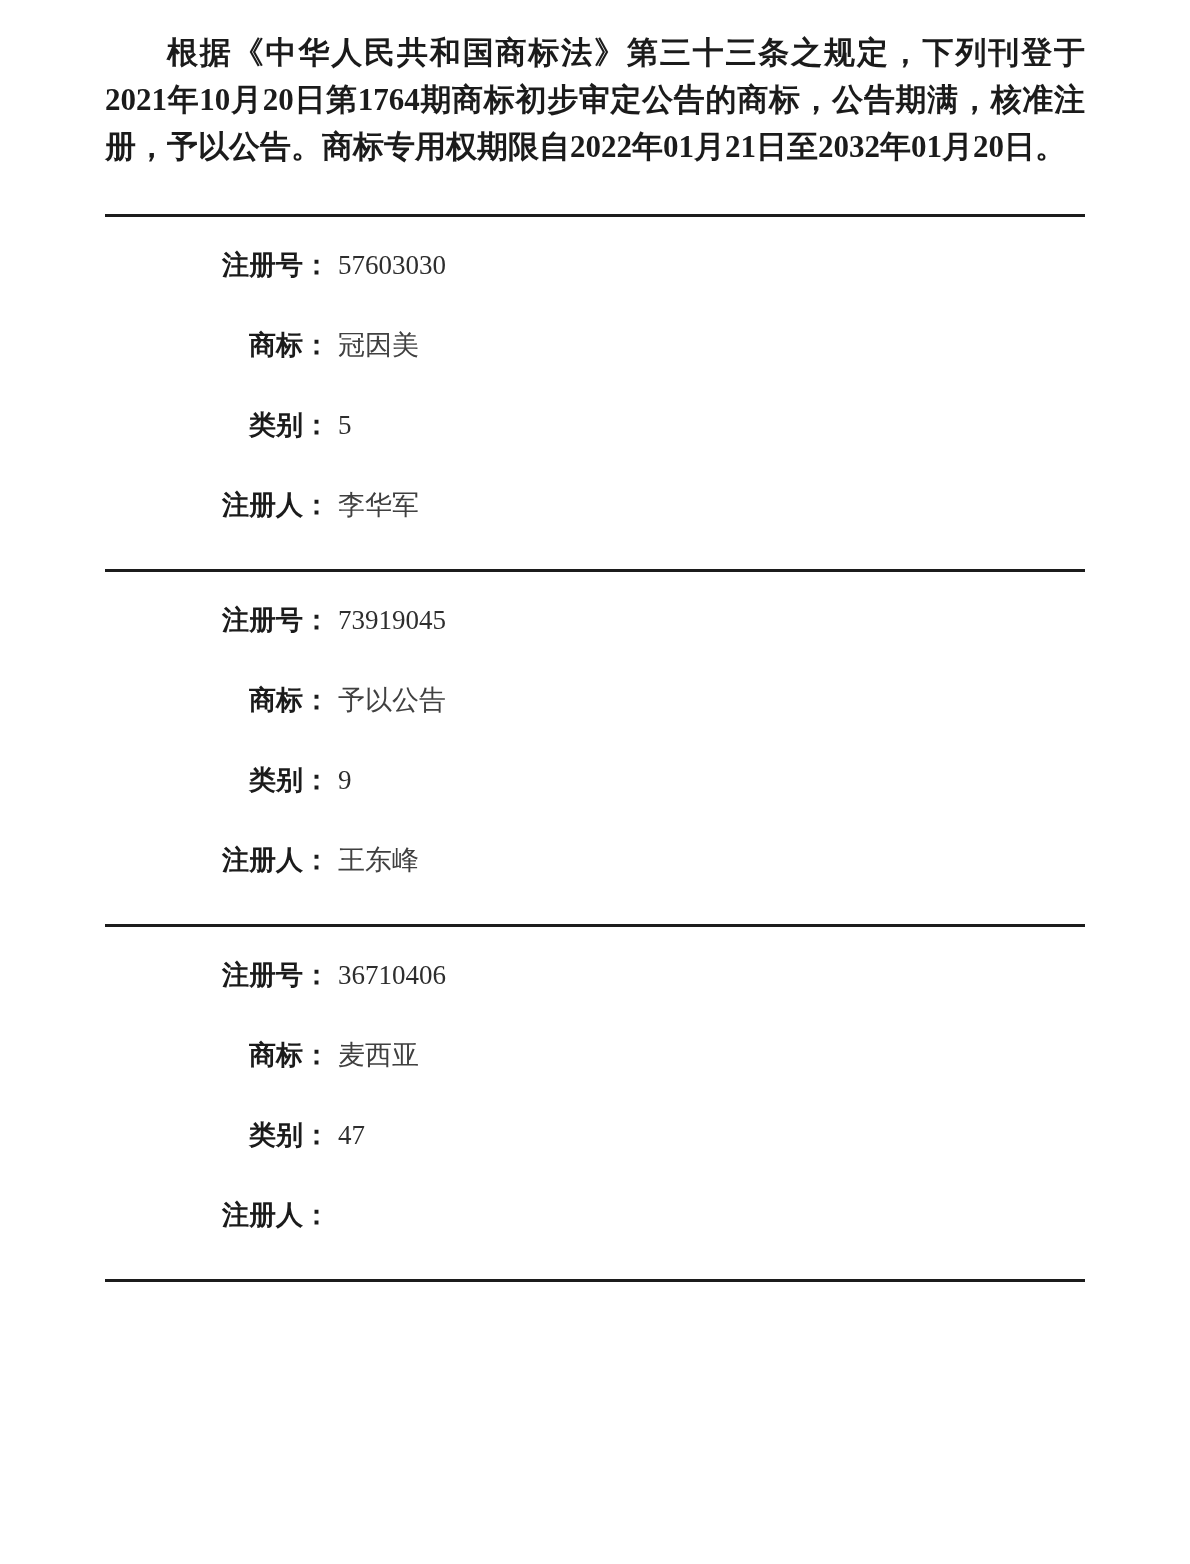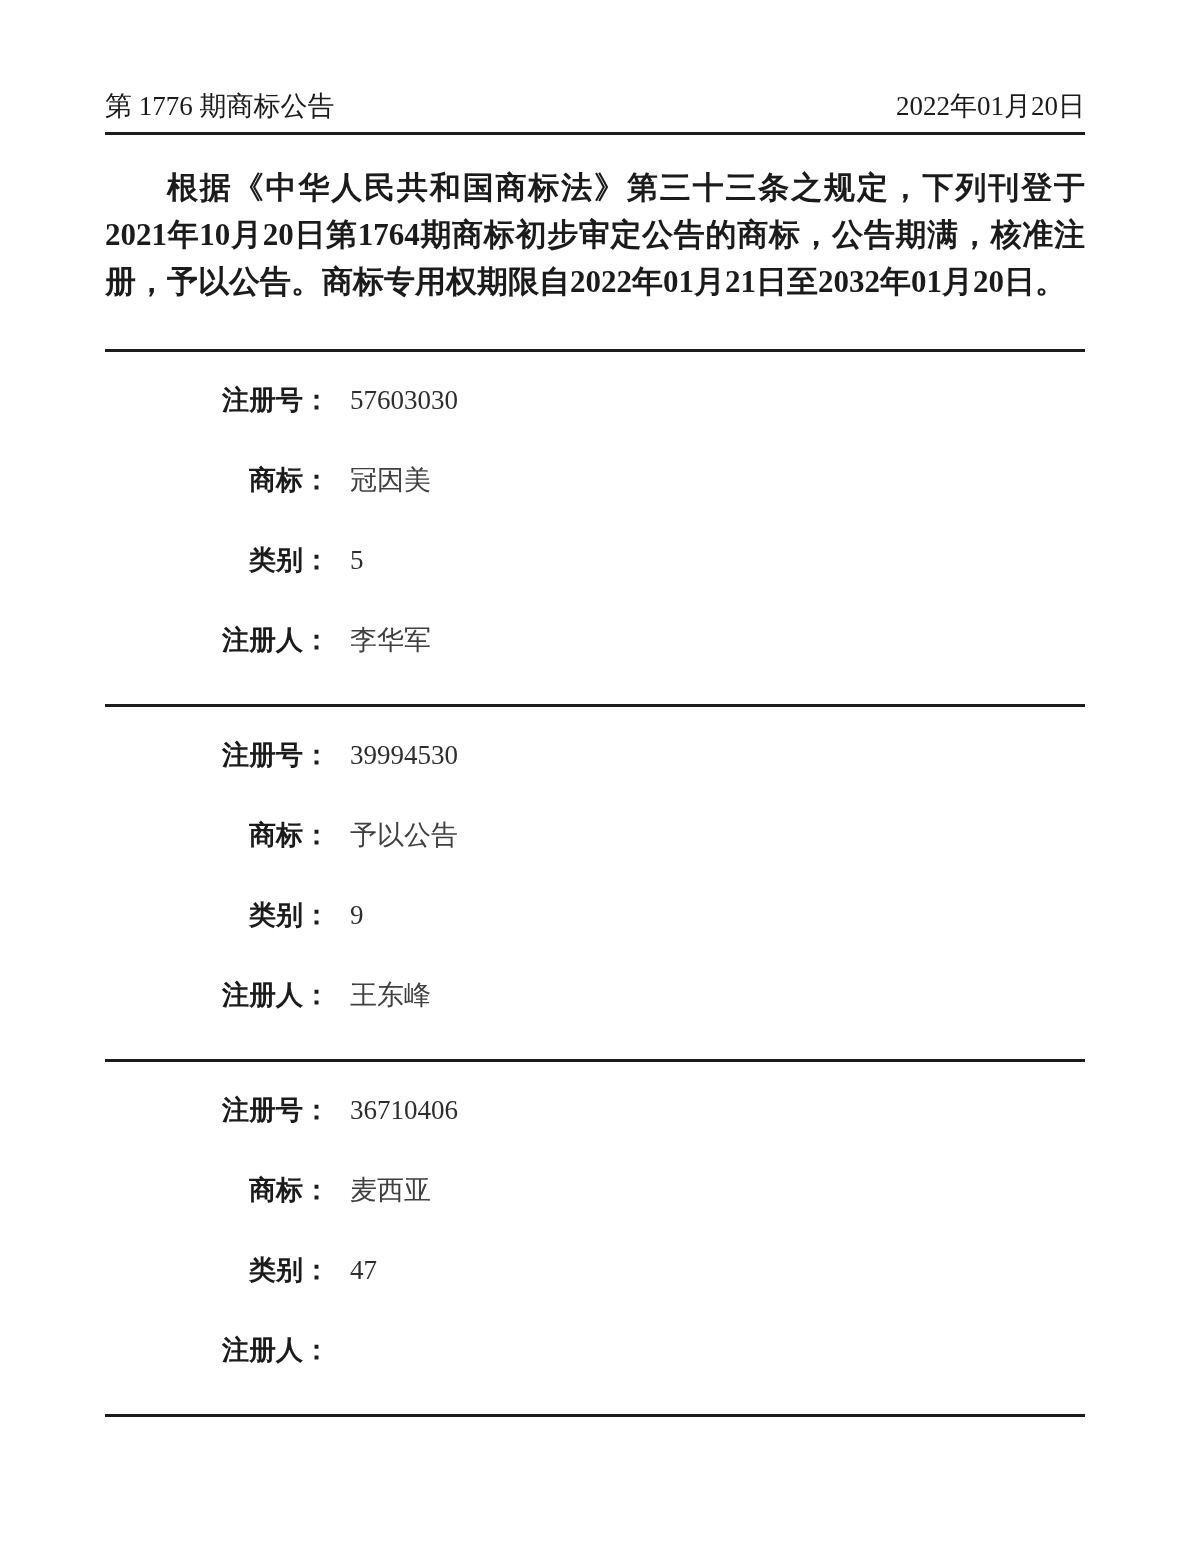--- a/index.html
+++ b/index.html
@@ -70,37 +70,33 @@
   }
   .field-label {
     width: 225px;
     text-align: right;
     font-weight: bold;
     font-size: 27px;
     color: #1b1b1b;
     flex: 0 0 auto;
   }
   .field-value {
-    margin-left: 20px;
+    margin-left: 8px;
     font-size: 27px;
     color: #404040;
   }
   .field-value.number {
     color: #2e2e2e;
   }
 </style>
 </head>
 <body>
 
 <div class="page">
 
-  <div class="gazette-header">
-    <span>第 1776 期商标公告</span>
-    <span>2022年01月20日</span>
-  </div>
 
 
   <p class="intro">根据《中华人民共和国商标法》第三十三条之规定，下列刊登于2021年10月20日第1764期商标初步审定公告的商标，公告期满，核准注册，予以公告。商标专用权期限自2022年01月21日至2032年01月20日。</p>
 
   <div class="entries">
 
     <div class="entry">
       <div class="field-row">
         <span class="field-label">注册号：</span>
         <span class="field-value number">57603030</span>
@@ -115,21 +111,21 @@
       </div>
       <div class="field-row">
         <span class="field-label">注册人：</span>
         <span class="field-value">李华军</span>
       </div>
     </div>
 
     <div class="entry">
       <div class="field-row">
         <span class="field-label">注册号：</span>
-        <span class="field-value number">39994530</span>
+        <span class="field-value number">73919045</span>
       </div>
       <div class="field-row">
         <span class="field-label">商标：</span>
         <span class="field-value">予以公告</span>
       </div>
       <div class="field-row">
         <span class="field-label">类别：</span>
         <span class="field-value number">9</span>
       </div>
       <div class="field-row">

